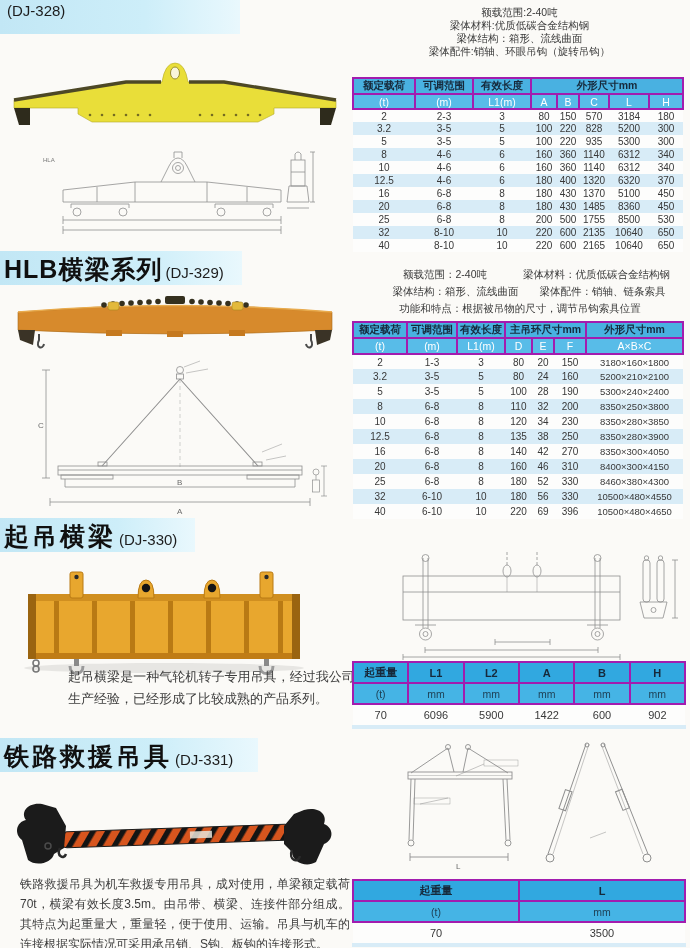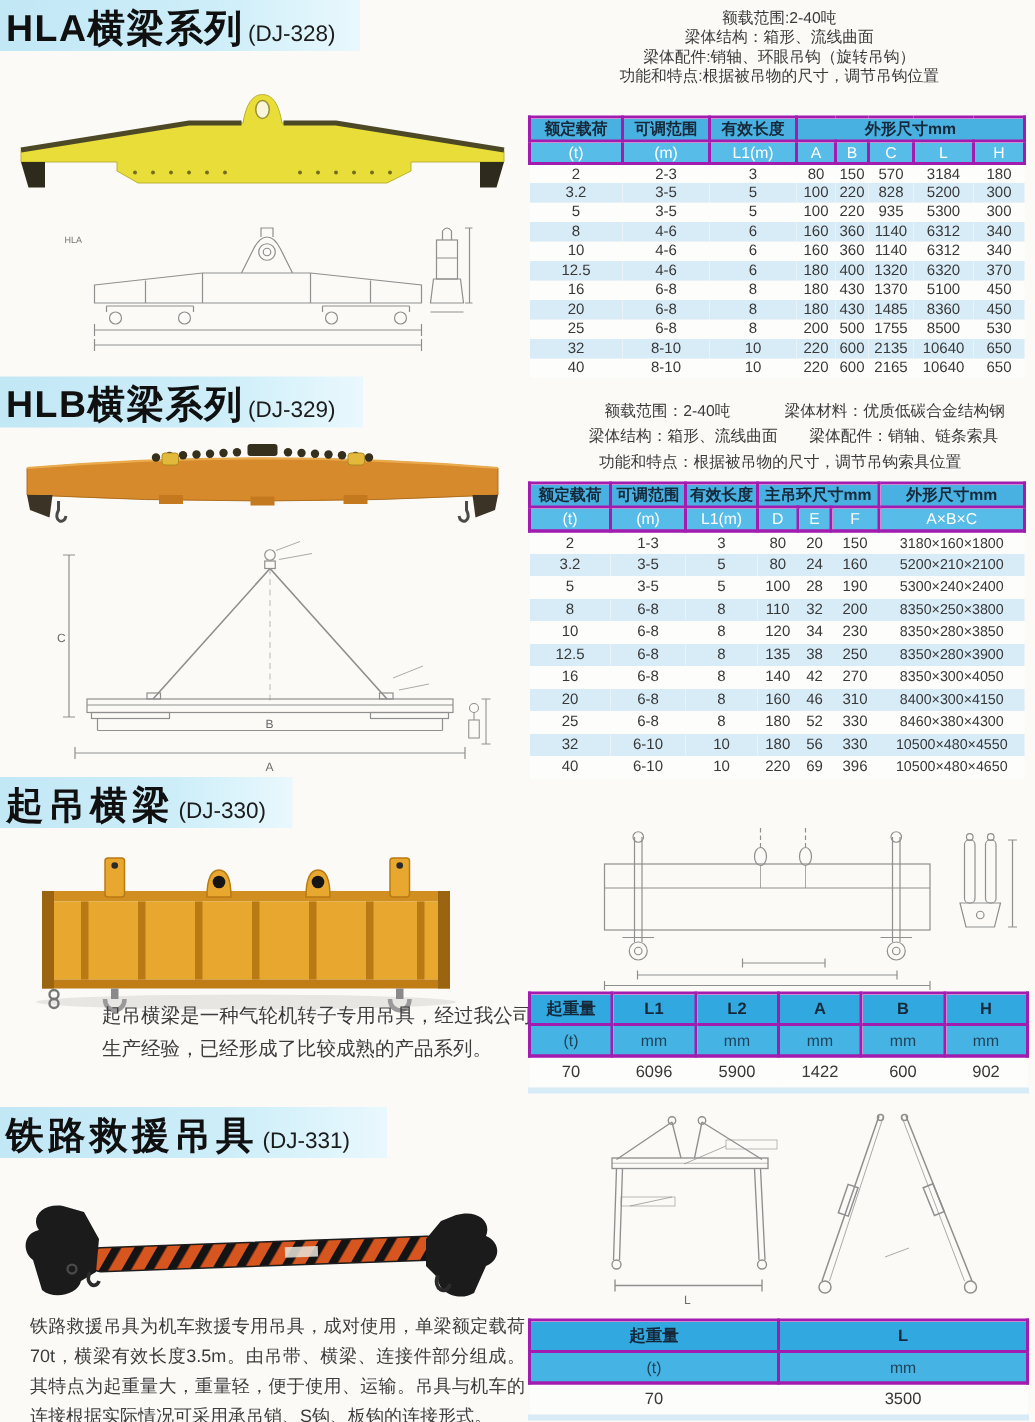--- a/index.html
+++ b/index.html
@@ -54,29 +54,28 @@
   .t-strip { background:#d8ecf7; height:4px; }
 
   svg { display:block; }
   .dwg-label { font-size:8px; fill:#6b6b6b; font-family:"Liberation Sans",sans-serif; }
   .dwg-label-sm { font-size:6px; fill:#777; font-family:"Liberation Sans",sans-serif; }
 </style>
 </head>
 <body>
 
 <div class="abs sec-bar" style="left:0; top:5; width:240px;">
-  <span class="sec-title">HLA横梁系列</span>
   <span class="sec-code">(DJ-328)</span>
 </div>
 
 <div class="abs specs" style="left:352px; top:6px; width:335px;">
   <div>额载范围:2-40吨</div>
+  <div>梁体材料:优质低碳合金结构钢</div>
   <div>梁体结构：箱形、流线曲面</div>
   <div>梁体配件:销轴、环眼吊钩（旋转吊钩）</div>
-  <div>功能和特点:根据被吊物的尺寸，调节吊钩位置</div>
 </div>
 
 <svg class="abs" style="left:8px; top:58px;" width="334" height="82" viewBox="0 0 334 82">
   <path d="M6,42 L118,24 L154,24 Q157,5 167,5 Q177,5 180,24 L216,24 L328,42 L328,50 L266,50 L266,56 L250,64 L84,64 L70,56 L70,50 L6,50 Z" fill="#e9de39" stroke="#b4aa28" stroke-width="0.6"></path>
   <path d="M6,42 L118,24 L153,24 M181,24 L216,24 L328,42" stroke="#4d4826" stroke-width="3.4" fill="none"></path>
   <ellipse cx="167" cy="15" rx="4.5" ry="6" fill="#f9f5da" stroke="#978e31" stroke-width="1"></ellipse>
   <g fill="#746b22">
     <circle cx="82" cy="57" r="1.3"></circle>
       <circle cx="94" cy="57" r="1.3"></circle>
       <circle cx="106" cy="57" r="1.3"></circle>

